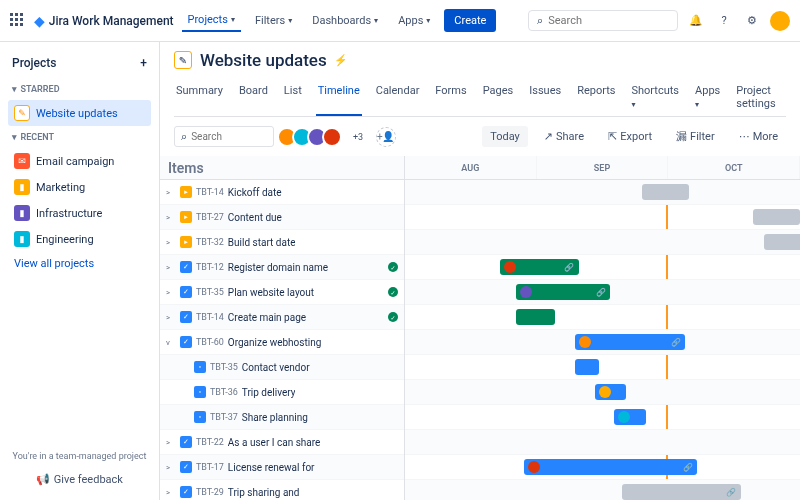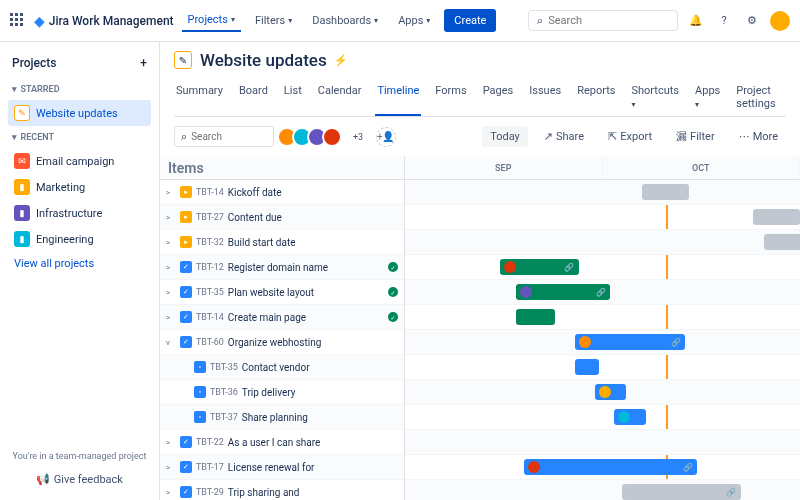--- a/index.html
+++ b/index.html
@@ -163,22 +163,22 @@
     <div class="page-header">
       <div class="title-row">
           <div class="title-icon">✎</div>
           <h1 class="page-title">Website updates</h1>
           <span style="cursor:pointer;color:#6b778c">⚡</span>
         </div>
       <div class="tabs">
         <div class="tab">Summary</div>
         <div class="tab">Board</div>
         <div class="tab">List</div>
+        <div class="tab active">Timeline</div>
         <div class="tab">Calendar</div>
-        <div class="tab active">Timeline</div>
         <div class="tab">Forms</div>
         <div class="tab">Pages</div>
         <div class="tab">Issues</div>
         <div class="tab">Reports</div>
         <div class="tab"><span>Shortcuts</span> <span class="chev">▾</span></div>
         <div class="tab"><span>Apps</span> <span class="chev">▾</span></div>
         <div class="tab">Project settings</div>
       </div>
     </div>
 
@@ -297,20 +297,21 @@
             <div class="item-row">
               <span class="expand">&gt;</span>
               <span class="type-ic ic-task">✓</span>
               <span class="item-key">TBT-29</span>
               <span class="item-name">Trip sharing and</span>
             </div>
           </div>
       </div>
       <div class="gantt-col">
         <div class="gantt-header">
+          <div class="month">AUG</div>
           <div class="month">SEP</div>
           <div class="month">OCT</div>
         </div>
         <div class="gantt-body" id="gantt-rows">
           <div class="today-line"></div>
         <div class="gantt-row">
               <div class="bar" style="left: 60%; width: 12%; background: rgb(193, 199, 208);"></div>
             </div>
             <div class="gantt-row">
               <div class="bar" style="left: 88%; width: 12%; background: rgb(193, 199, 208);"></div>

